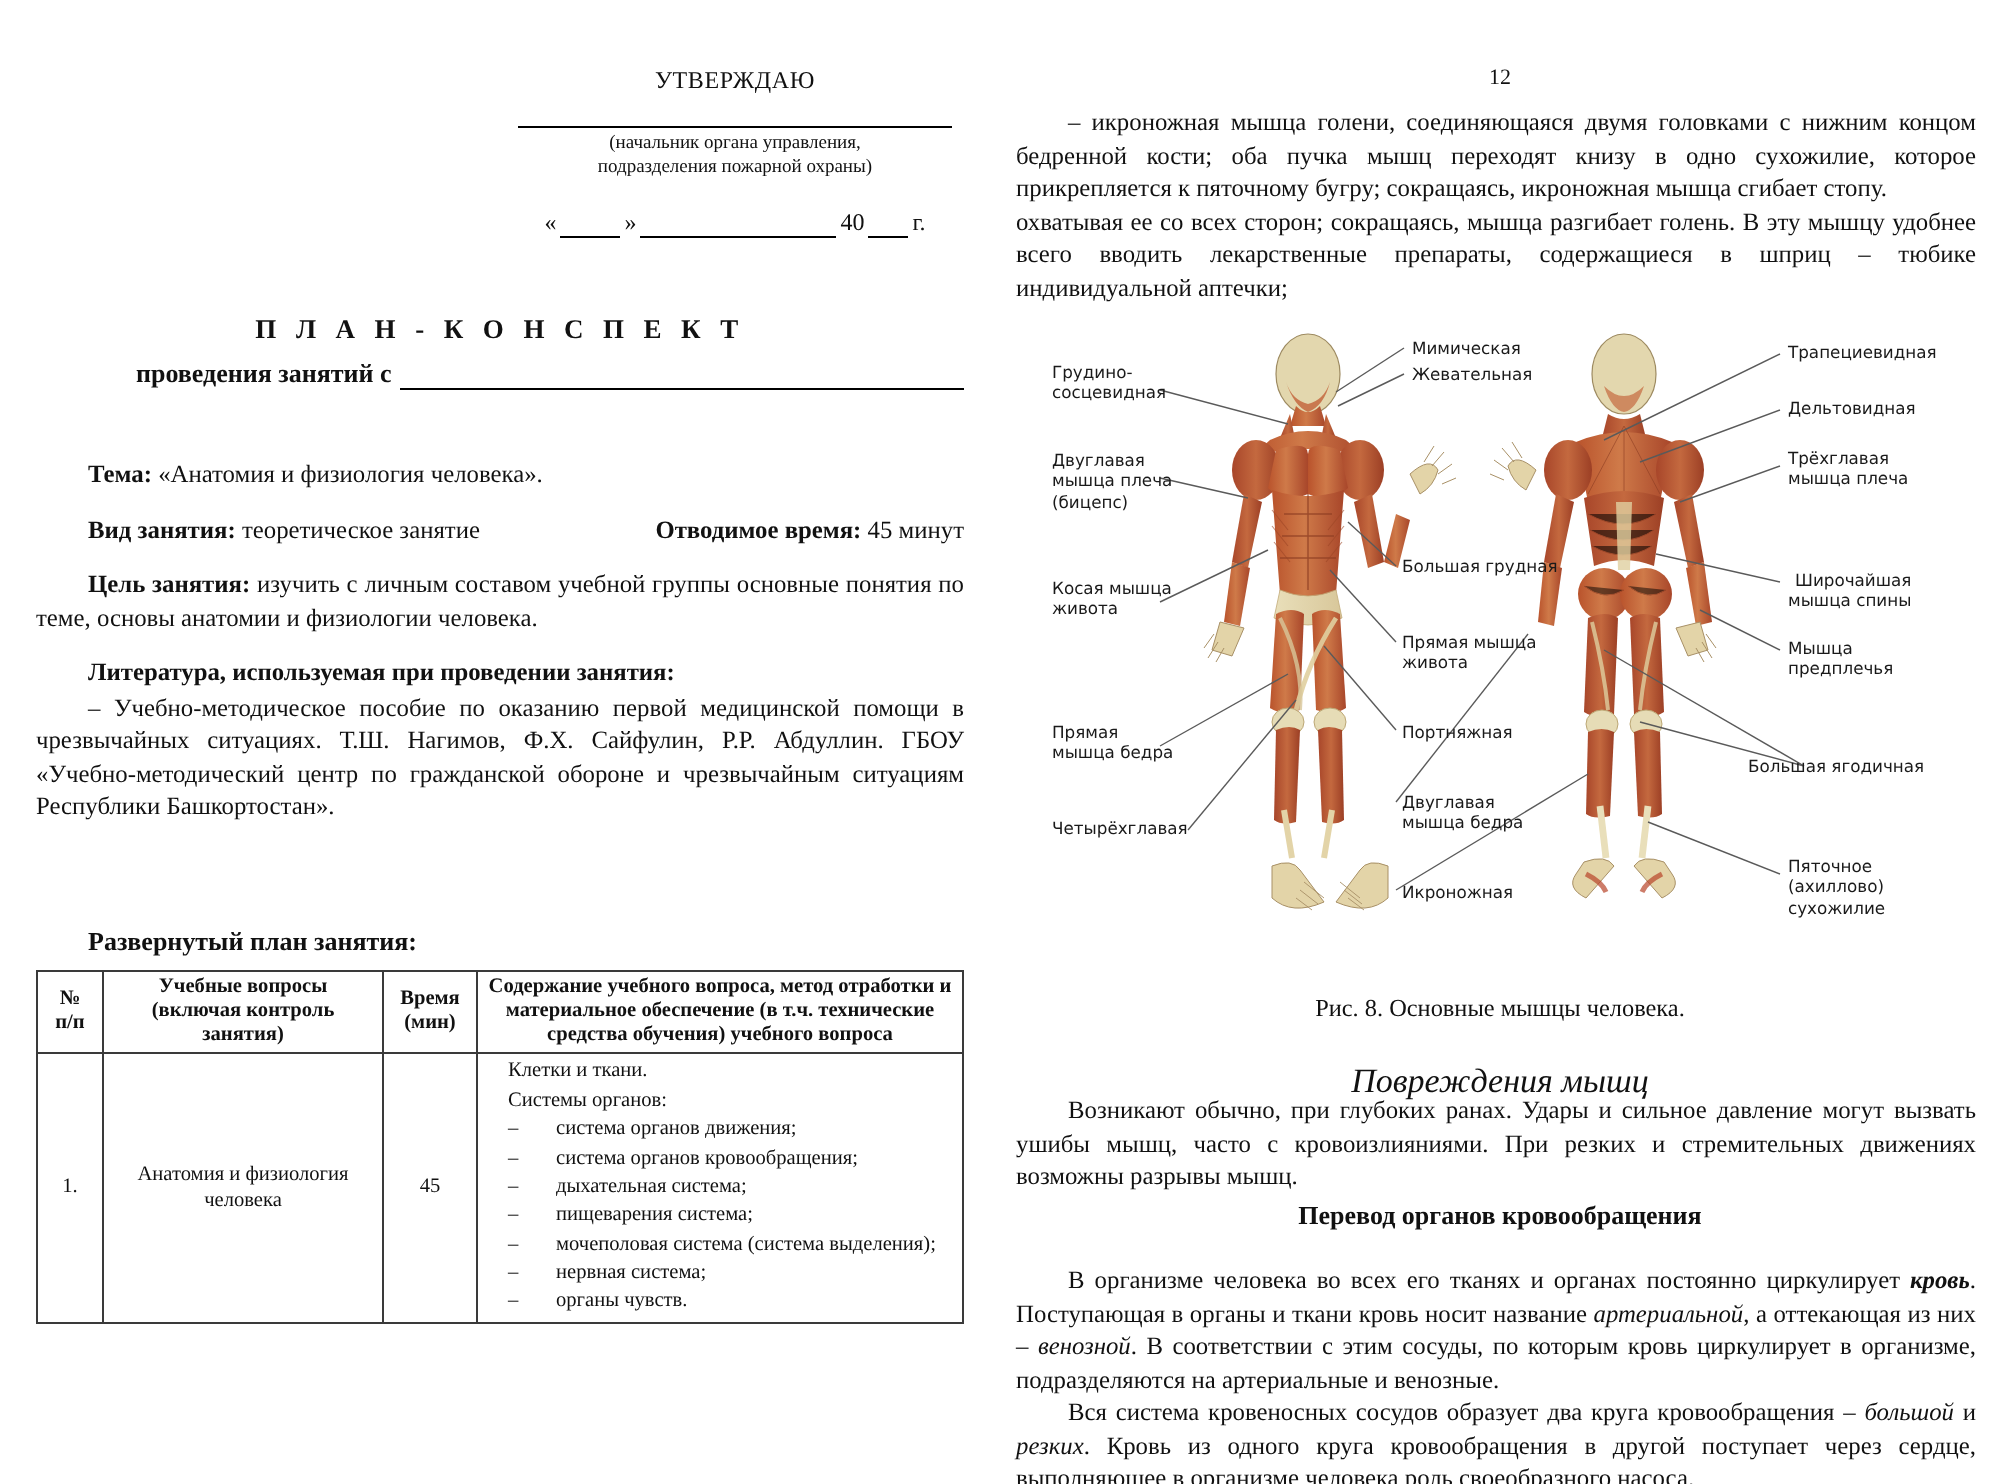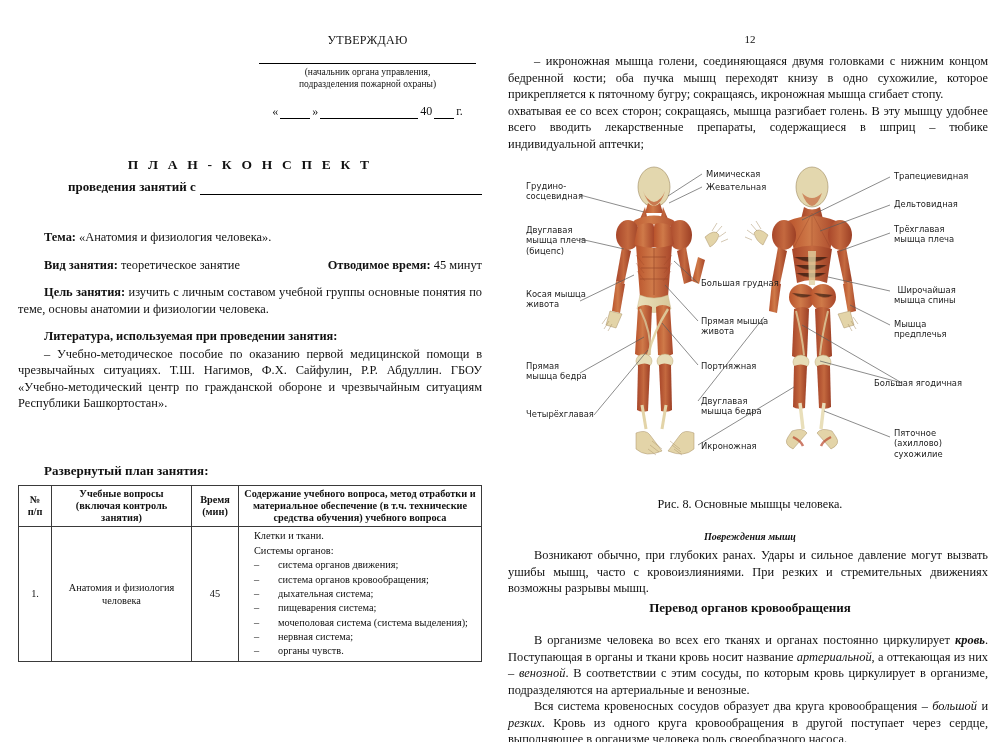--- a/index.html
+++ b/index.html
@@ -99,21 +99,21 @@
   .fig-canvas{position:absolute;inset:0;}
   .fig-label{
     position:absolute;font-family:"DejaVu Sans", sans-serif;
     font-size:8.4px;line-height:1.24;color:#1a1a1a;white-space:pre-line;
   }
   .fig-caption{
     position:absolute;left:0;right:0;top:478px;text-align:center;font-size:12.2px;
   }
   .sec-it{
     position:absolute;left:0;right:0;text-align:center;
-    font-style:italic;font-weight:bold;font-size:10px;
+    font-style:italic;font-weight:normal;font-size:17px;
   }
   .sec-bold{
     position:absolute;left:0;right:0;text-align:center;
     font-weight:bold;font-size:13px;
   }
   .blk{
     position:absolute;left:8px;right:12px;
     font-size:12.4px;line-height:1.33;text-align:justify;
   }
   .blk .p{margin:0;text-indent:26px;}

